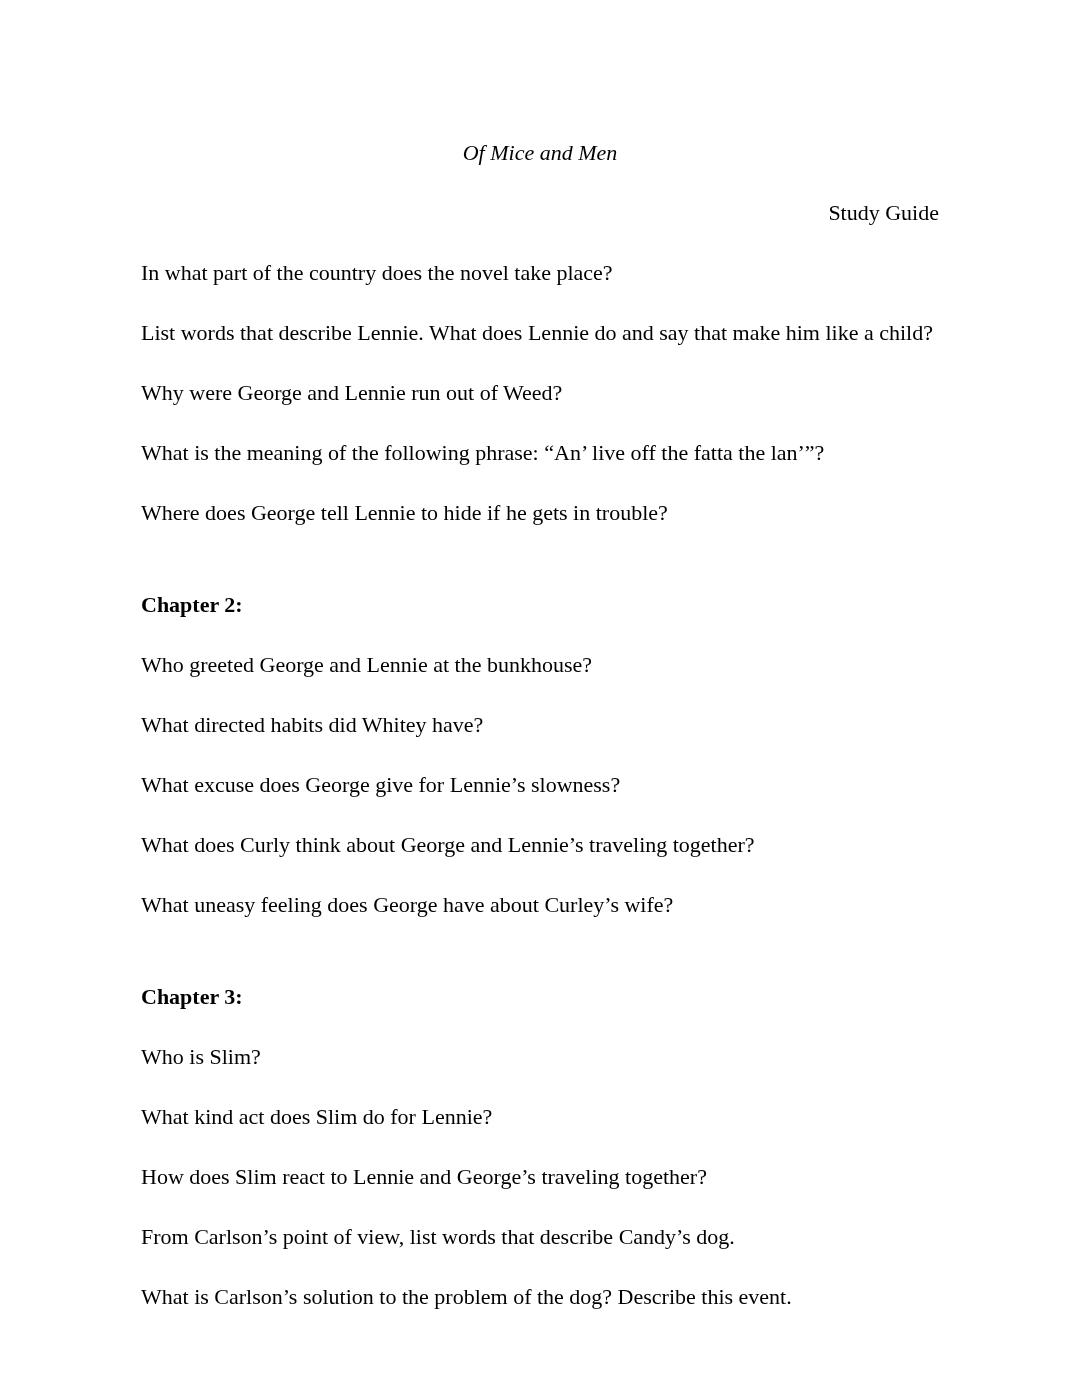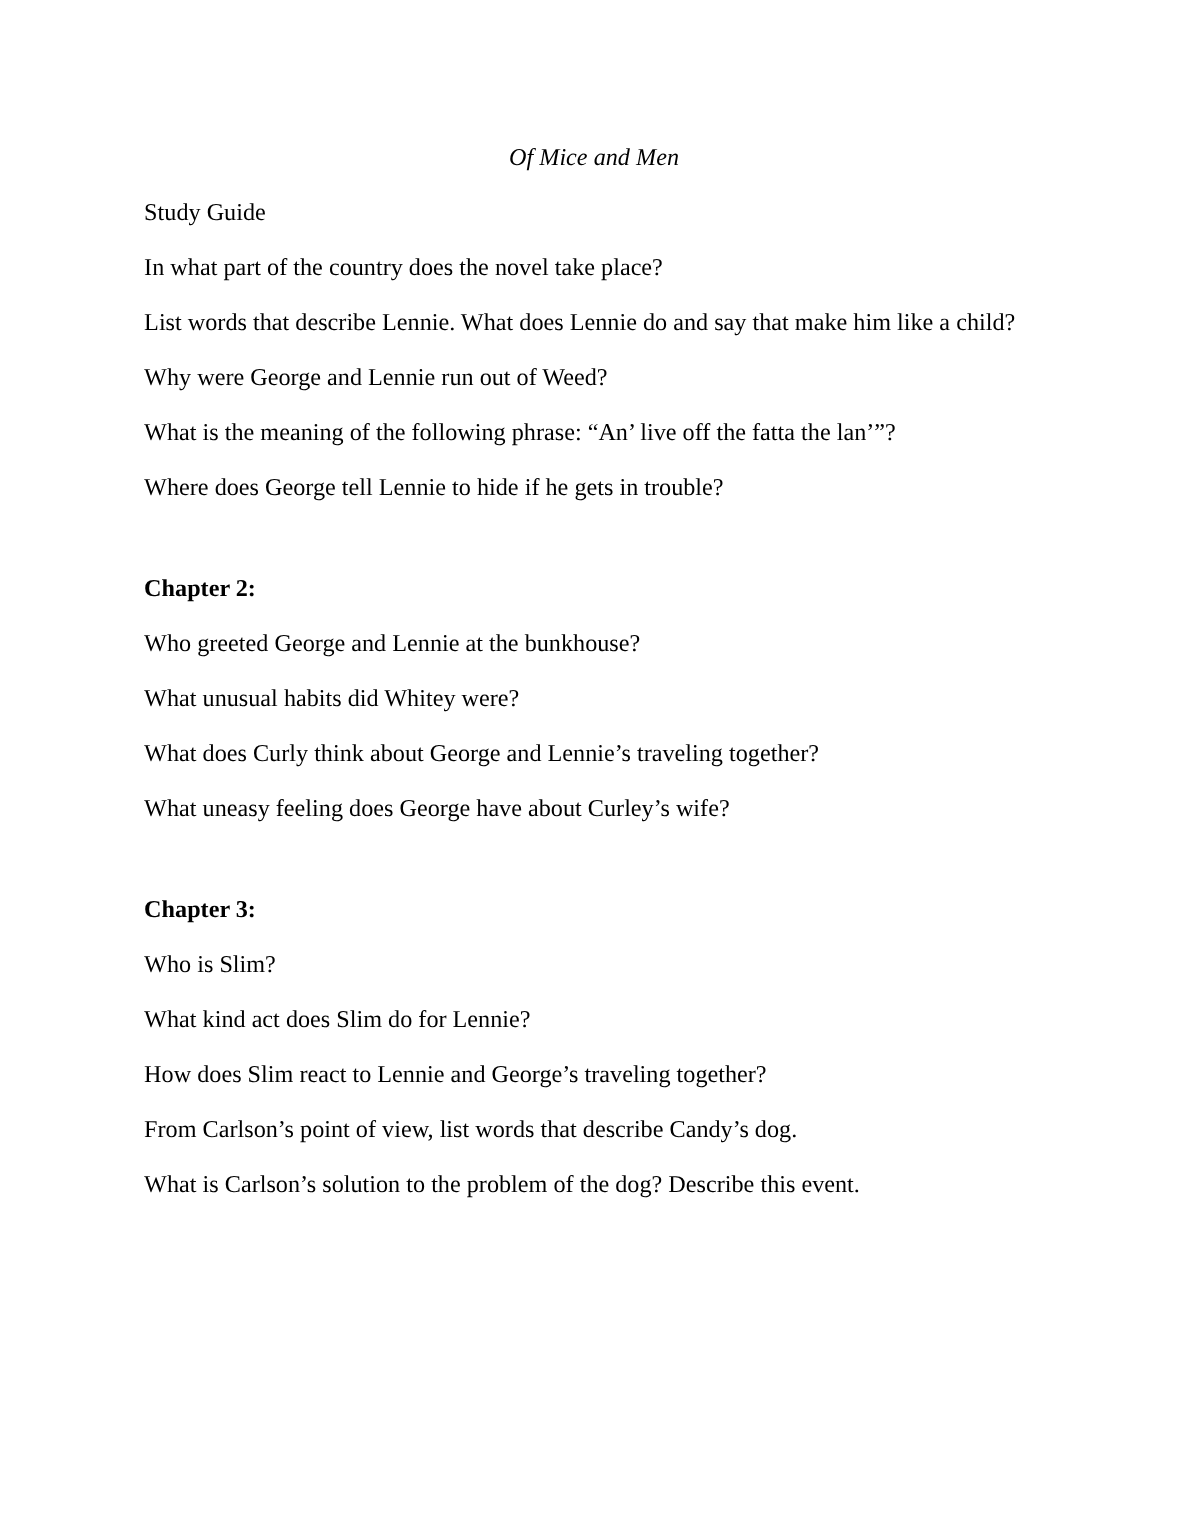--- a/index.html
+++ b/index.html
@@ -14,29 +14,29 @@
     box-sizing: border-box;
     background: #ffffff;
     color: #000000;
     font-family: "Liberation Serif", serif;
     font-size: 22px;
     line-height: 46px;
     padding: 116px 127px 0 127px;
     overflow: hidden;
   }
   .page p {
-    margin: 4px;
+    margin: 14px;
     padding: 0;
   }
   .doc-title {
     text-align: center;
     font-style: italic;
   }
   .doc-subtitle {
-    text-align: left;
+    text-align: right;
   }
   .section-heading {
     font-weight: bold;
   }
   section + section {
     margin-top: 46px; 
   }
 </style>
 </head>
 <body>
@@ -50,21 +50,22 @@
     <p class="question">In what part of the country does the novel take place?</p>
     <p class="question">List words that describe Lennie. What does Lennie do and say that make him like a child?</p>
     <p class="question">Why were George and Lennie run out of Weed?</p>
     <p class="question">What is the meaning of the following phrase: “An’ live off the fatta the lan’”?</p>
     <p class="question">Where does George tell Lennie to hide if he gets in trouble?</p>
   </section>
 
   <section>
     <p class="section-heading">Chapter 2:</p>
     <p class="question">Who greeted George and Lennie at the bunkhouse?</p>
-    <p class="question">What unusual habits did Whitey were?</p>
+    <p class="question">What directed habits did Whitey have?</p>
+    <p class="question">What excuse does George give for Lennie’s slowness?</p>
     <p class="question">What does Curly think about George and Lennie’s traveling together?</p>
     <p class="question">What uneasy feeling does George have about Curley’s wife?</p>
   </section>
 
   <section>
     <p class="section-heading">Chapter 3:</p>
     <p class="question">Who is Slim?</p>
     <p class="question">What kind act does Slim do for Lennie?</p>
     <p class="question">How does Slim react to Lennie and George’s traveling together?</p>
     <p class="question">From Carlson’s point of view, list words that describe Candy’s dog.</p>

